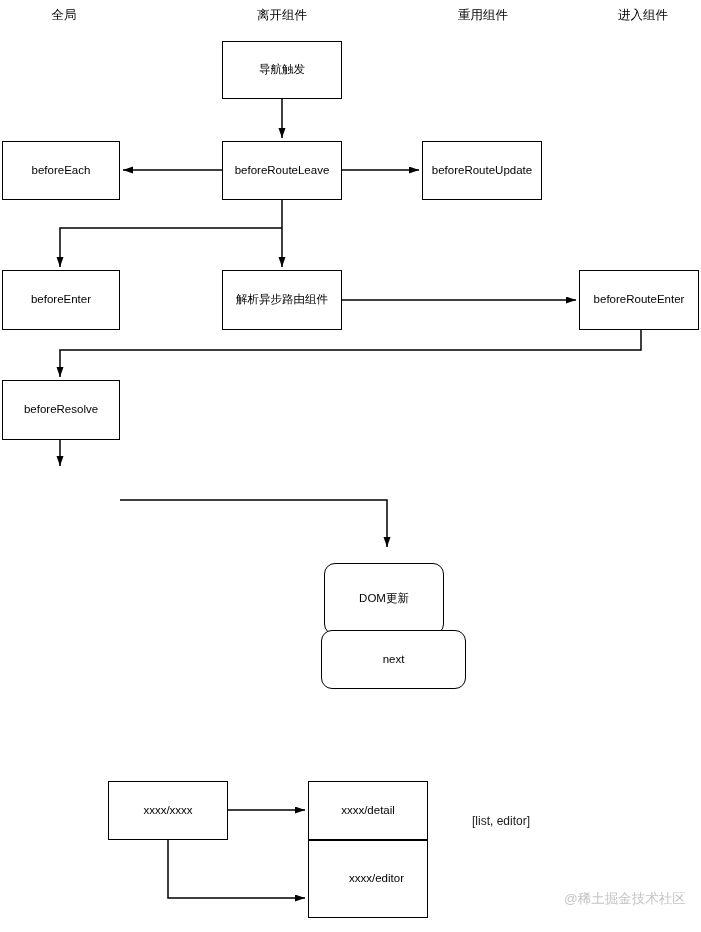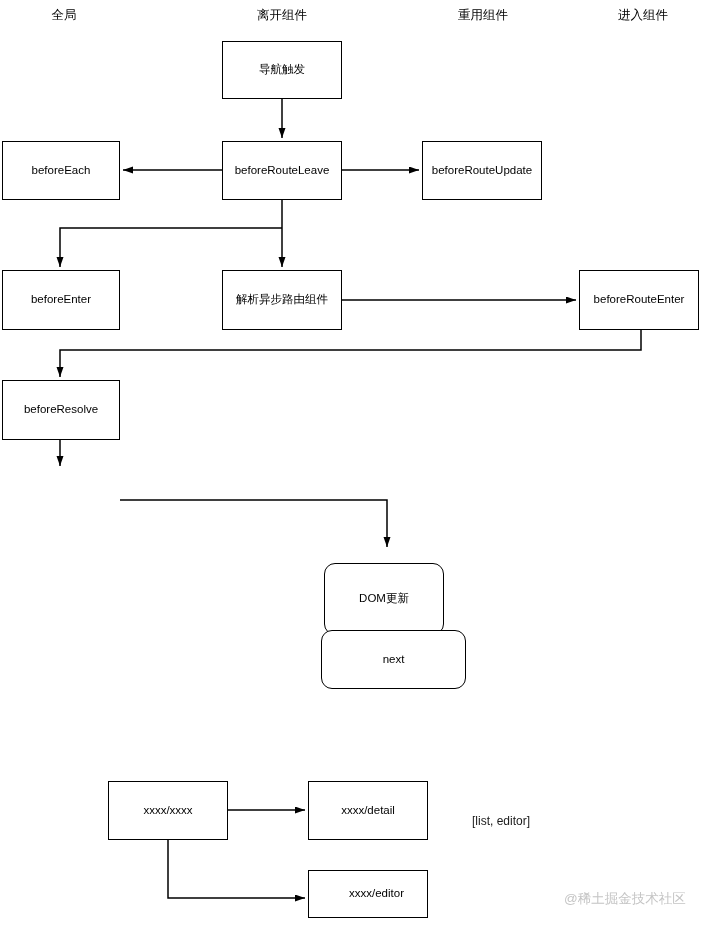--- a/index.html
+++ b/index.html
@@ -101,18 +101,18 @@
   <div class="node" style="left:222px; top:141px; width:120px; height:59px;">beforeRouteLeave</div>
   <div class="node" style="left:422px; top:141px; width:120px; height:59px;">beforeRouteUpdate</div>
   <div class="node" style="left:2px;   top:270px; width:118px; height:60px;">beforeEnter</div>
   <div class="node" style="left:222px; top:270px; width:120px; height:60px;">解析异步路由组件</div>
   <div class="node" style="left:579px; top:270px; width:120px; height:60px;">beforeRouteEnter</div>
   <div class="node" style="left:2px;   top:380px; width:118px; height:60px;">beforeResolve</div>
   <div class="node rounded" style="left:324px; top:550px; width:120px; height:72px;margin-top:13px;">DOM更新</div>
   <div class="node rounded" style="left:321px; top:630px; width:145px; height:59px;">next</div>
   <div class="node" style="left:108px; top:781px; width:120px; height:59px;">xxxx/xxxx</div>
   <div class="node" style="left:308px; top:781px; width:120px; height:59px;">xxxx/detail</div>
-  <div class="node" style="left:308px; top:870px; width:120px; height:48px;padding-left:17px;">xxxx/editor</div>
+  <div class="node" style="left:308px; top:840px; width:120px; height:78px;padding-left:17px;">xxxx/editor</div>
 
   <div class="annotation" style="left:472px; top:814px;">[list, editor]</div>
   <div class="watermark" style="left:564px; top:890px;">@稀土掘金技术社区</div>
 
 </div>
 
 </body></html>

